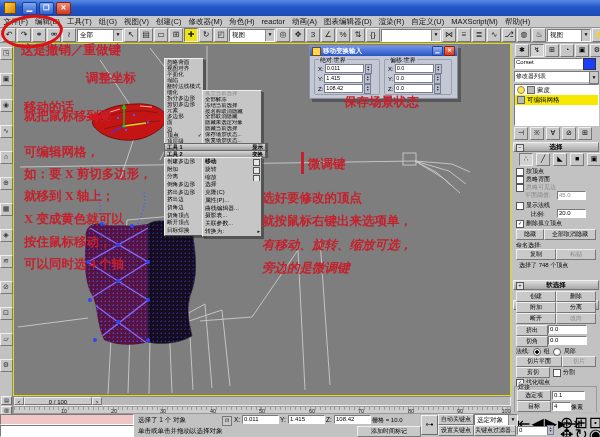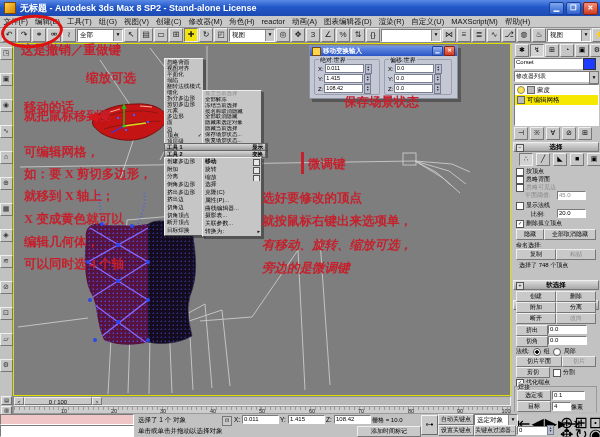--- a/index.html
+++ b/index.html
@@ -104,21 +104,20 @@
     border-radius:50%;transform:rotate(-5deg);z-index:60;}
   .redbar{position:absolute;left:301px;top:152px;width:3px;height:22px;background:#c5202c;z-index:50;}
 </style>
 </head>
 <body>
 
 <div id="root">
 
   <div class="abs titlebar">
     <div class="appicon"></div>
-    <div style="flex:1;">无标题 - Autodesk 3ds Max 8 SP2 - Stand-alone License</div>
     <div class="winbtn">▁</div>
     <div class="winbtn">❐</div>
     <div class="winbtn close" style="margin-right:2px;">✕</div>
   </div>
 
   <div class="abs menubar">
       <div class="">文件(F)</div>
       <div class="">编辑(E)</div>
       <div class="">工具(T)</div>
       <div class="">组(G)</div>
@@ -567,28 +566,28 @@
       <div class="tbi">⊡</div>
     </div>
   <div class="abs" style="left:560px;top:425px;display:flex;gap:1px;">
       <div class="tbi">✥</div>
       <div class="tbi">↻</div>
       <div class="tbi">◉</div>
     </div>
 
   <div>
       <div class="anno" style="position: absolute; left: 21px; top: 42px;">这是撤销／重做键</div>
-      <div class="anno" style="position: absolute; left: 86px; top: 70px;">缩放可选</div>
+      <div class="anno" style="position: absolute; left: 86px; top: 70px;">调整坐标</div>
       <div class="anno" style="position: absolute; left: 24px; top: 99px;">移动的话</div>
       <div class="anno" style="position: absolute; left: 24px; top: 108px;">就把鼠标移到要</div>
       <div class="anno" style="position: absolute; left: 24px; top: 144px;">可编辑网格，</div>
       <div class="anno" style="position: absolute; left: 24px; top: 166px;">如：要 X 剪切多边形，</div>
       <div class="anno" style="position: absolute; left: 24px; top: 188px;">就移到 X 轴上；</div>
       <div class="anno" style="position: absolute; left: 24px; top: 211px; font-family: Liberation Serif, serif;">X 变成黄色就可以</div>
-      <div class="anno" style="position: absolute; left: 24px; top: 234px;">编辑几何体，</div>
+      <div class="anno" style="position: absolute; left: 24px; top: 234px;">按住鼠标移动，</div>
       <div class="anno" style="position: absolute; left: 24px; top: 256px;">可以同时选 4 个轴</div>
       <div class="anno" style="position: absolute; left: 344px; top: 94px;">保存场景状态</div>
       <div class="anno" style="position: absolute; left: 308px; top: 156px;">微调键</div>
       <div class="anno" style="position: absolute; left: 262px; top: 190px;">选好要修改的顶点</div>
       <div class="anno" style="position: absolute; left: 262px; top: 213px;">就按鼠标右键出来选项单，</div>
       <div class="anno" style="position: absolute; left: 262px; top: 237px; font-style: italic;">有移动、旋转、缩放可选，</div>
       <div class="anno" style="position: absolute; left: 262px; top: 260px; font-style: italic;">旁边的是微调键</div>
     </div>
   <div class="redellipse"></div>
   <div class="redbar"></div>

